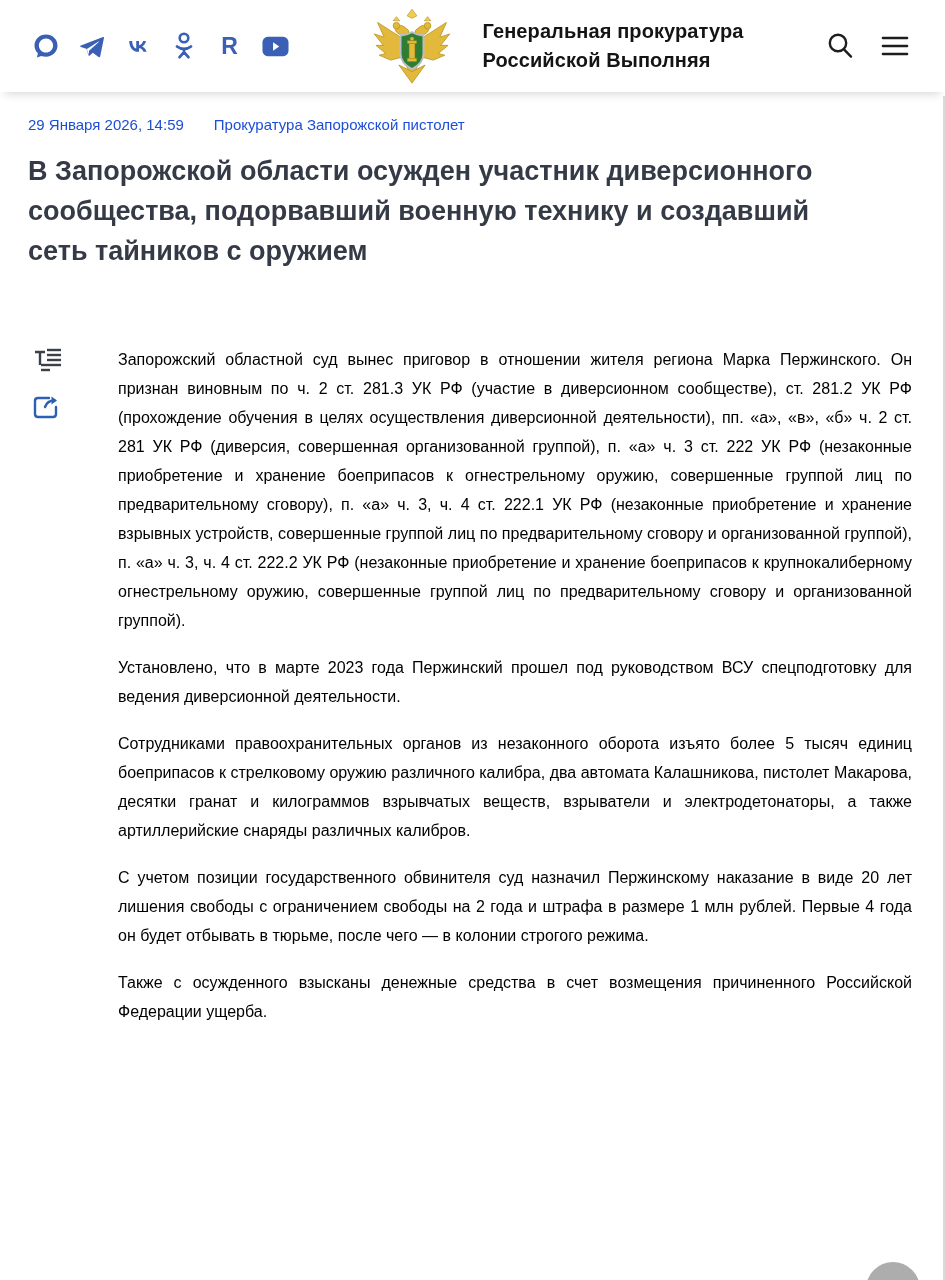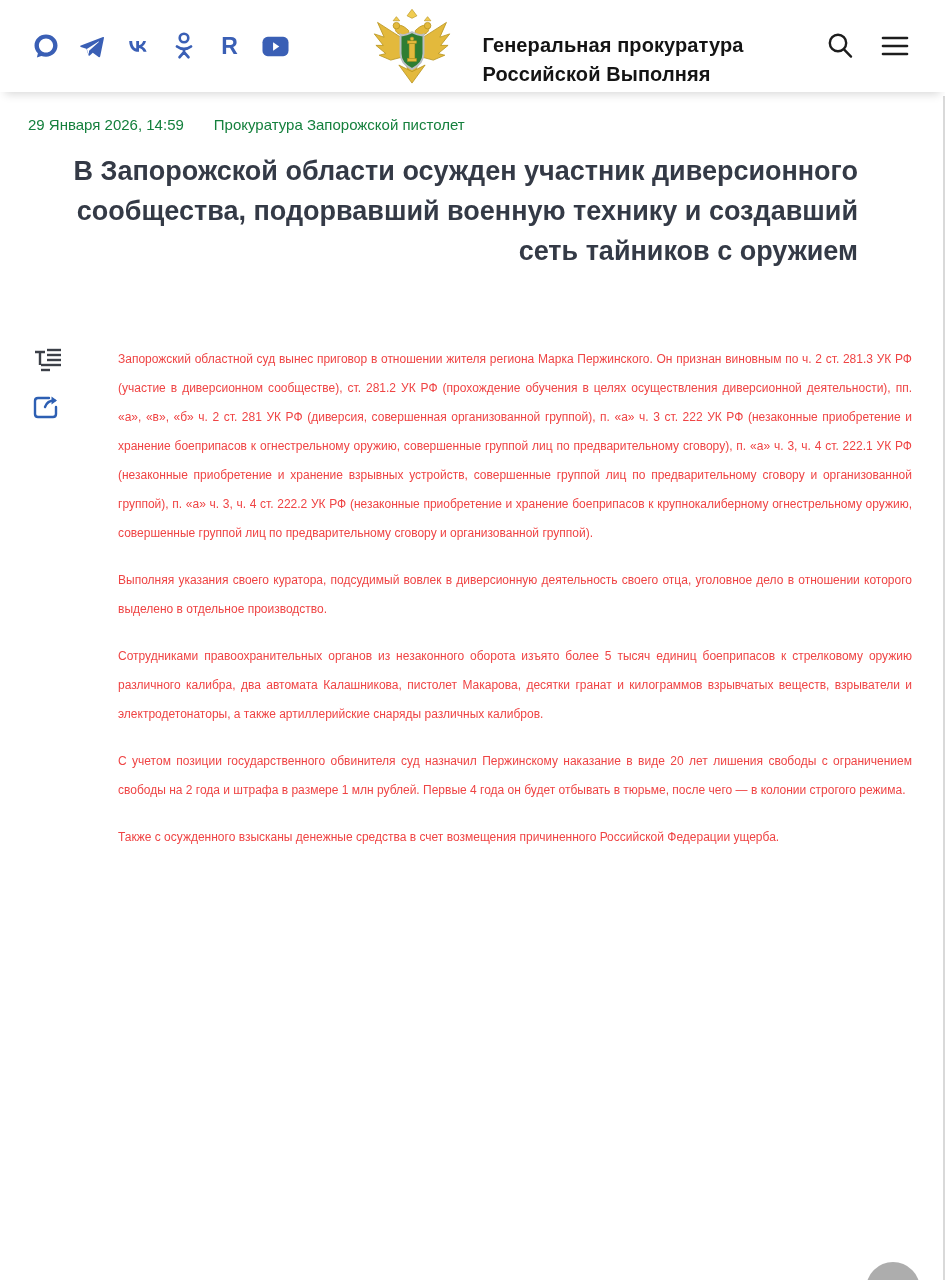--- a/index.html
+++ b/index.html
@@ -27,64 +27,63 @@
     width: 27px; height: 27px;
     display: flex; align-items: center; justify-content: center;
     color: #3a5fb5; cursor: pointer;
   }
   .social-btn svg { display: block; }
   .rutube-glyph {
     font-weight: 700; font-size: 23px; color: #3a5fb5;
     font-family: "Liberation Sans", sans-serif; line-height: 1;
   }
   .brand {
-    display: flex; align-items: flex-end; gap: 30px;
+    display: flex; align-items: center; gap: 30px;
     margin: 0 auto;
     cursor: pointer;
   }
   .brand-emblem { width: 82px; height: 84px; margin-top: 2px; }
   .brand-text {
     font-size: 20px; font-weight: 700; color: #141414;
     line-height: 29px; letter-spacing: 0.1px;
   }
   .header-actions { display: flex; align-items: center; gap: 26px; }
   .icon-btn { cursor: pointer; display: flex; align-items: center; justify-content: center; }
 
   
   .content { padding: 24px 33px 0 28px; }
   .meta-row {
     display: flex; gap: 30px; align-items: flex-end;
-    font-size: 15px; color: #15803d;
+    font-size: 15px; color: #1d4ed8;
   }
   .article-title {
     margin-top: 18px;
     font-size: 27px;
     font-weight: 700;
     line-height: 40px;
     color: #343a46;
     max-width: 830px;
-    text-align: right;
   }
   .article-body {
     margin-top: 74px;
     display: flex;
   }
   .tool-rail {
     width: 90px;
     flex: 0 0 90px;
     display: flex; flex-direction: column; gap: 16px;
     padding-left: 3px;
   }
   .tool-btn { width: 32px; height: 32px; cursor: pointer; }
   .paragraphs { flex: 1; }
   .paragraphs p {
-    font-size: 12px;
+    font-size: 16px;
     line-height: 29px;
     text-align: justify;
-    color: #ef4444;
+    color: #000000;
     margin-bottom: 18px;
   }
 
   
   .scroll-track {
     position: absolute; top: 96px; bottom: 0; right: 0;
     width: 2px; background: #d9d9d9;
   }
   .scroll-top-btn {
     position: absolute;
@@ -221,21 +220,21 @@
         <svg width="30" height="30" viewBox="0 0 30 30">
           <path d="M18 5 H7 C5.3 5 4 6.3 4 8 V21 C4 22.7 5.3 24 7 24 H22 C23.7 24 25 22.7 25 21 V14" fill="none" stroke="#2d5fb3" stroke-width="2.4" stroke-linecap="round"></path>
           <path d="M14 14 C15.5 9.5 19 7.5 23.5 7.5" fill="none" stroke="#2d5fb3" stroke-width="2.4" stroke-linecap="round"></path>
           <path d="M20.5 3.5 L26 7.5 L20.5 11.5 Z" fill="#2d5fb3"></path>
         </svg>
       </span>
     </div>
 
     <div class="paragraphs">
       <p>Запорожский областной суд вынес приговор в отношении жителя региона Марка Пержинского. Он признан виновным по ч. 2 ст. 281.3 УК РФ (участие в диверсионном сообществе), ст. 281.2 УК РФ (прохождение обучения в целях осуществления диверсионной деятельности), пп. «а», «в», «б» ч. 2 ст. 281 УК РФ (диверсия, совершенная организованной группой), п. «а» ч. 3 ст. 222 УК РФ (незаконные приобретение и хранение боеприпасов к огнестрельному оружию, совершенные группой лиц по предварительному сговору), п. «а» ч. 3, ч. 4 ст. 222.1 УК РФ (незаконные приобретение и хранение взрывных устройств, совершенные группой лиц по предварительному сговору и организованной группой), п. «а» ч. 3, ч. 4 ст. 222.2 УК РФ (незаконные приобретение и хранение боеприпасов к крупнокалиберному огнестрельному оружию, совершенные группой лиц по предварительному сговору и организованной группой).</p>
-      <p>Выполняя указания своего куратора, подсудимый вовлек в диверсионную деятельность своего отца, уголовное дело в отношении которого выделено в отдельное производство.</p>
+      <p>Установлено, что в марте 2023 года Пержинский прошел под руководством ВСУ спецподготовку для ведения диверсионной деятельности.</p>
       <p>Сотрудниками правоохранительных органов из незаконного оборота изъято более 5 тысяч единиц боеприпасов к стрелковому оружию различного калибра, два автомата Калашникова, пистолет Макарова, десятки гранат и килограммов взрывчатых веществ, взрыватели и электродетонаторы, а также артиллерийские снаряды различных калибров.</p>
       <p>С учетом позиции государственного обвинителя суд назначил Пержинскому наказание в виде 20 лет лишения свободы с ограничением свободы на 2 года и штрафа в размере 1 млн рублей. Первые 4 года он будет отбывать в тюрьме, после чего — в колонии строгого режима.</p>
       <p>Также с осужденного взысканы денежные средства в счет возмещения причиненного Российской Федерации ущерба.</p>
     </div>
   </div>
 </main>
 
 <div class="scroll-track"></div>
 <div class="scroll-top-btn"></div>
 

